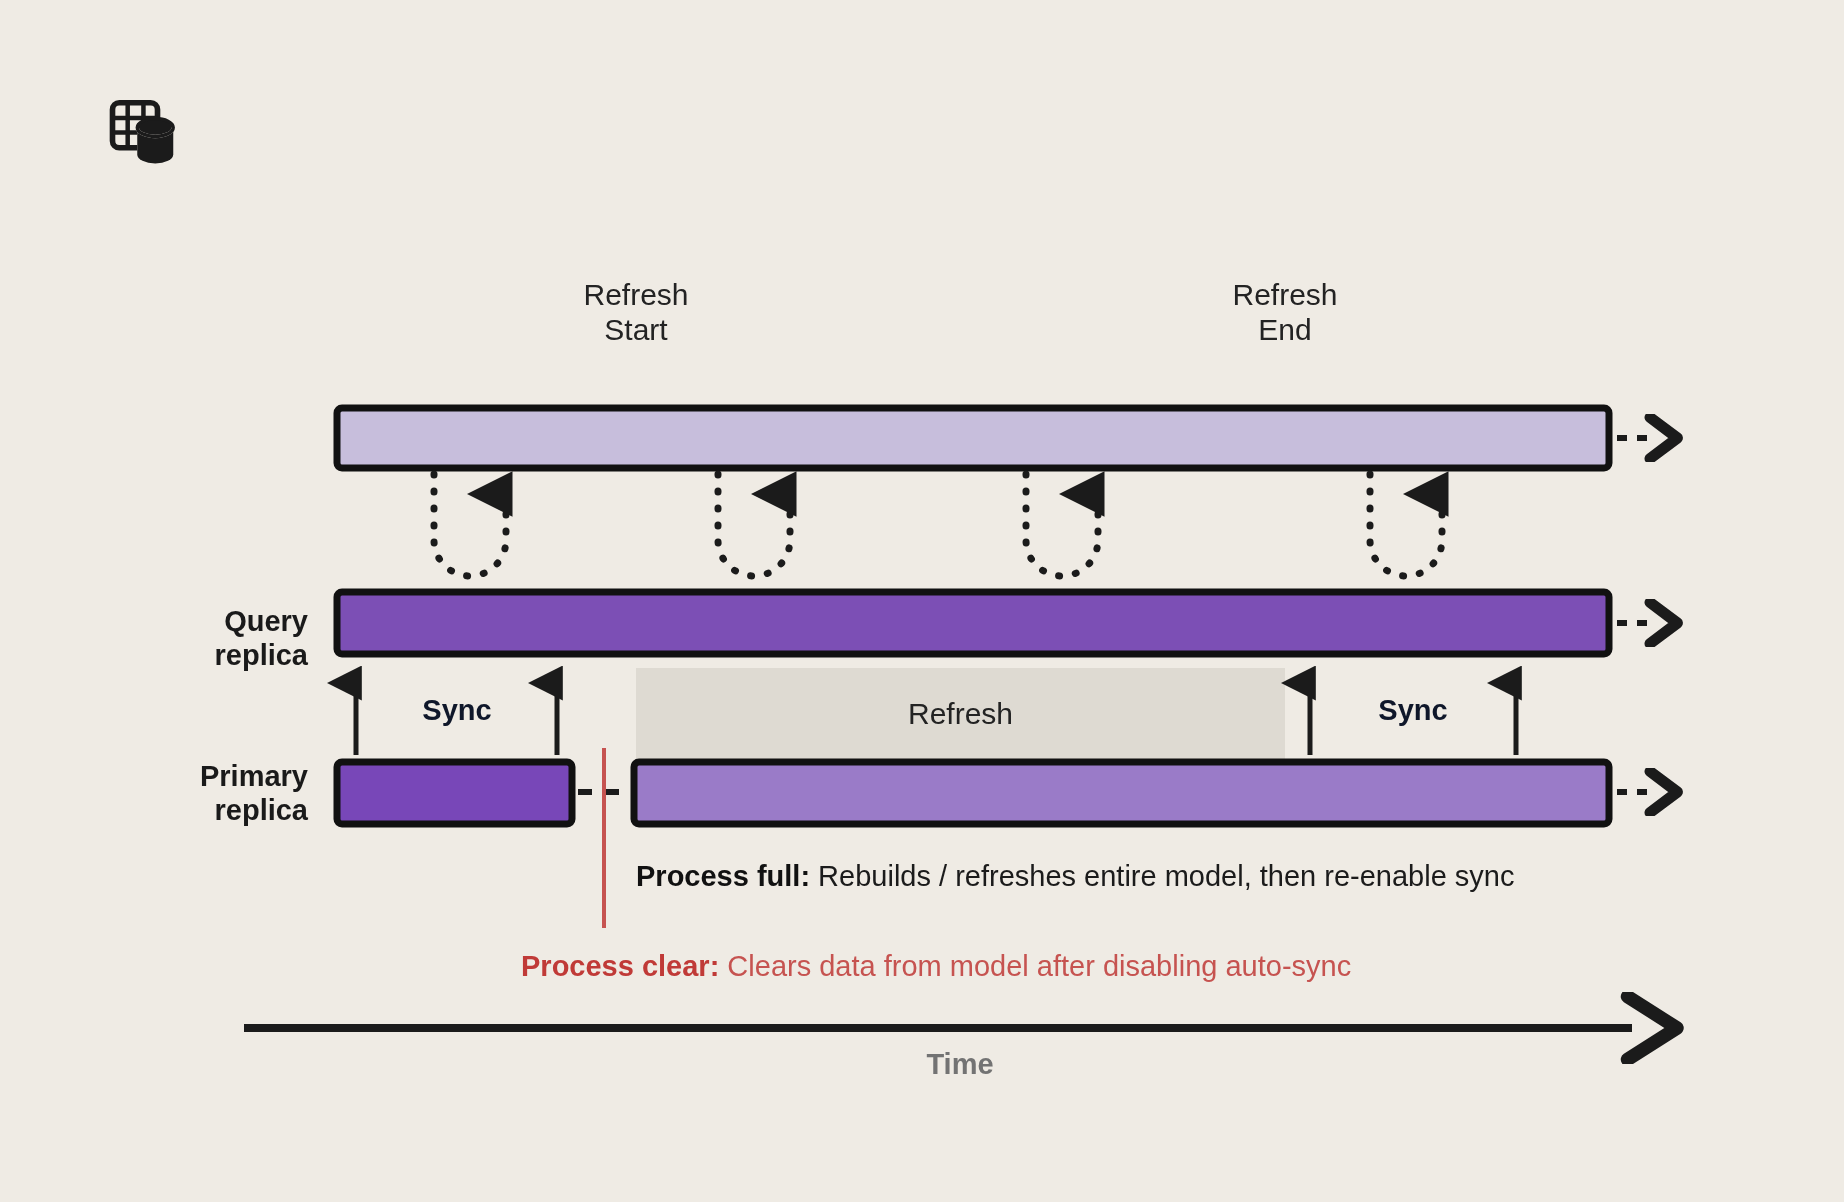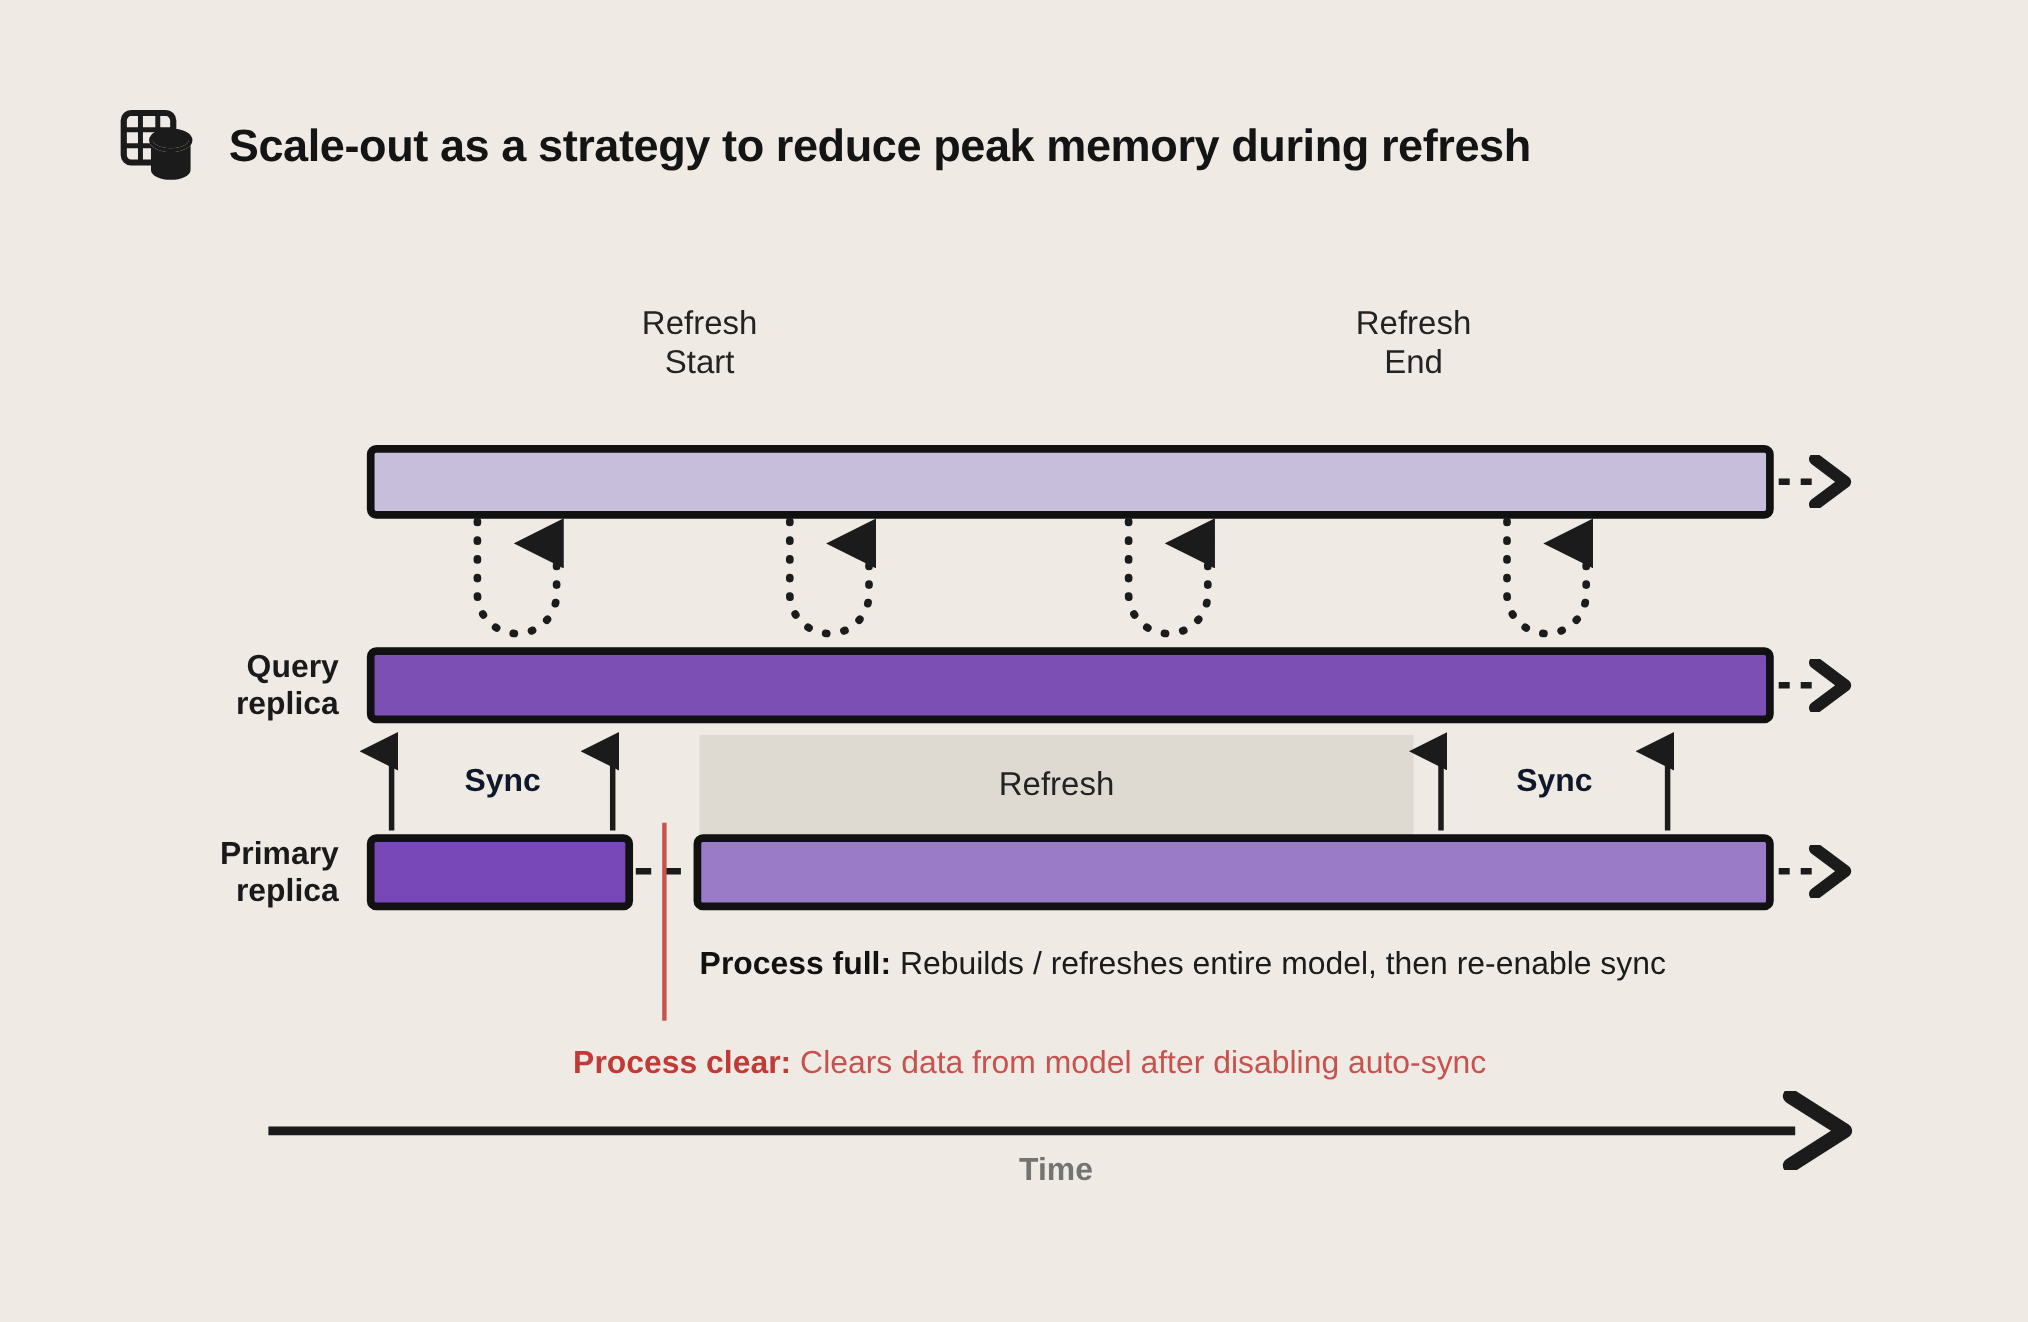--- a/index.html
+++ b/index.html
@@ -113,21 +113,20 @@
     <line x1="31.5" y1="6" x2="31.5" y2="46" stroke="#1b1b1b" stroke-width="4"></line>
 
     <g>
       <path d="M26 26 h32 v26 a16 8 0 0 1 -32 0 z" fill="#efebe4"></path>
       <path d="M26 28 h32 v24 a16 8 0 0 1 -32 0 z" fill="#1b1b1b"></path>
       <ellipse cx="42" cy="28" rx="16" ry="8" fill="#1b1b1b"></ellipse>
       <path d="M26 28 a16 8 0 0 0 32 0" fill="none" stroke="#efebe4" stroke-width="3"></path>
       <ellipse cx="42" cy="28" rx="16" ry="8" fill="none" stroke="#1b1b1b" stroke-width="3"></ellipse>
     </g>
   </svg>
-  <div id="page-title">Scale-out as a strategy to reduce peak memory during refresh</div>
 </div>
 
 <div id="diagram">
 
   <svg id="diagram-svg" width="1844" height="1202" aria-hidden="true">
     <defs>
       <marker id="solidUp" viewBox="0 0 12 12" refX="6" refY="10" markerWidth="7" markerHeight="7" orient="auto-start-reverse">
         <path d="M6 0 L12 12 L0 12 Z" fill="#1b1b1b"></path>
       </marker>
       <marker id="dotUp" viewBox="0 0 14 14" refX="7" refY="12" markerWidth="6.5" markerHeight="6.5" orient="auto-start-reverse">
@@ -172,21 +171,21 @@
     <line x1="604" y1="748" x2="604" y2="928" stroke="#c65350" stroke-width="4"></line>
 
     <line x1="244" y1="1028" x2="1632" y2="1028" stroke="#1b1b1b" stroke-width="8" marker-end="url(#timeArrow)"></line>
   </svg>
 
   <div class="lbl marker-label" style="left:506px; top:278px;">Refresh
 Start</div>
   <div class="lbl marker-label" style="left:1155px; top:278px;">Refresh
 End</div>
 
-  <div class="lbl row-label" style="left:48px; top:590px;">Query
+  <div class="lbl row-label" style="left:48px; top:605px;">Query
 replica</div>
   <div class="lbl row-label" style="left:48px; top:760px;">Primary
 replica</div>
 
   <div class="lbl band-label" style="left:636px; top:697px; width:649px;">Refresh</div>
 
   <div class="lbl sync-label" style="left:357px; top:694px;">Sync</div>
   <div class="lbl sync-label" style="left:1313px; top:694px;">Sync</div>
 
   <div class="note dark" style="left:636px; top:860px;">

